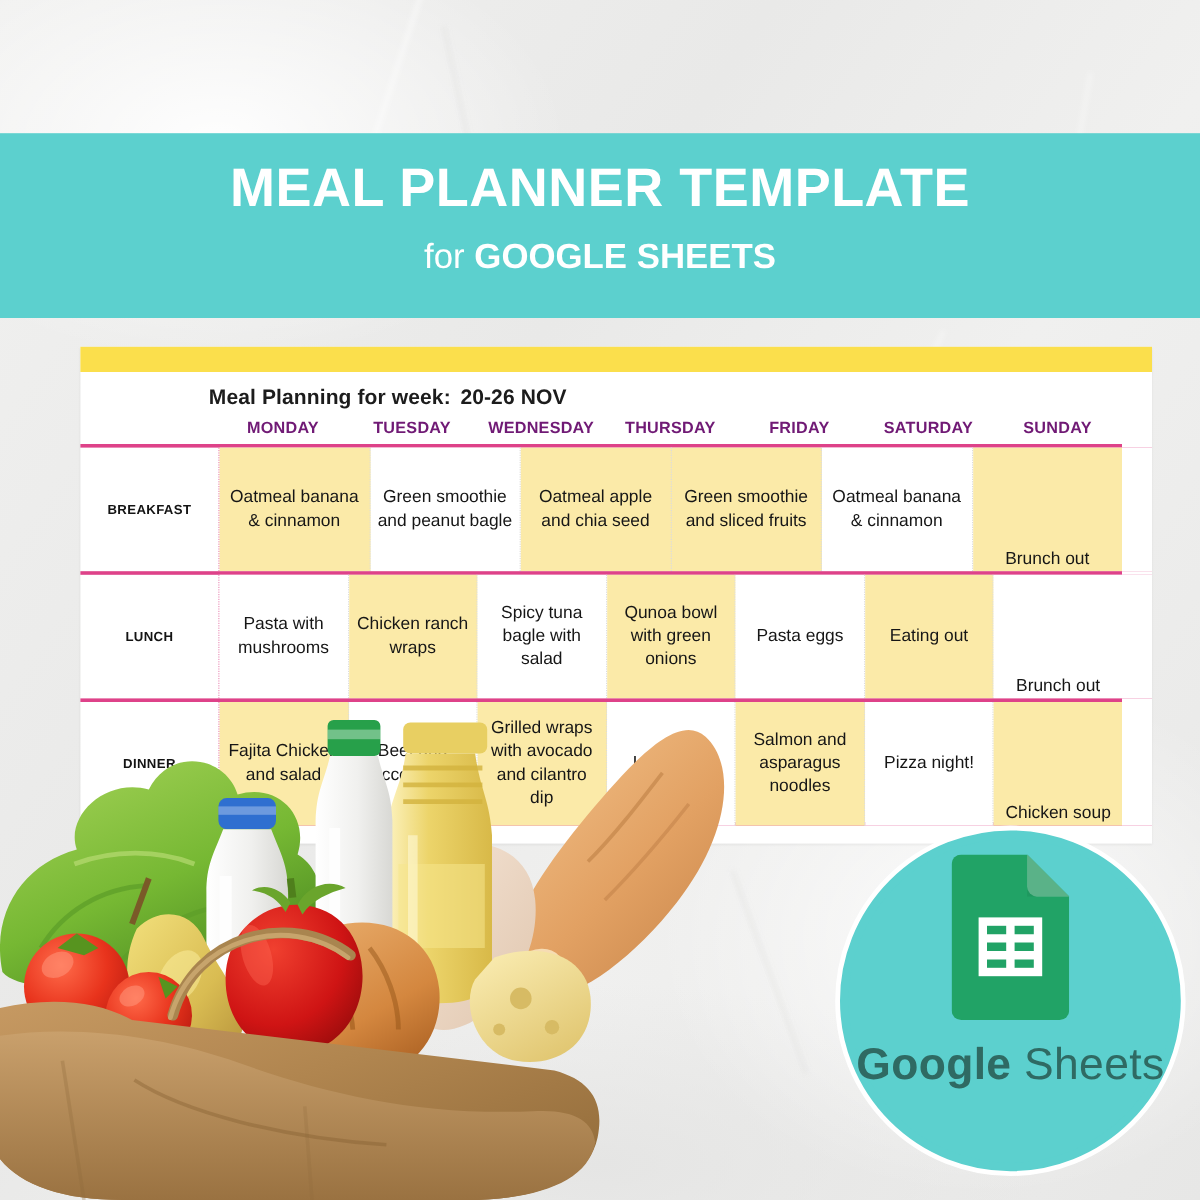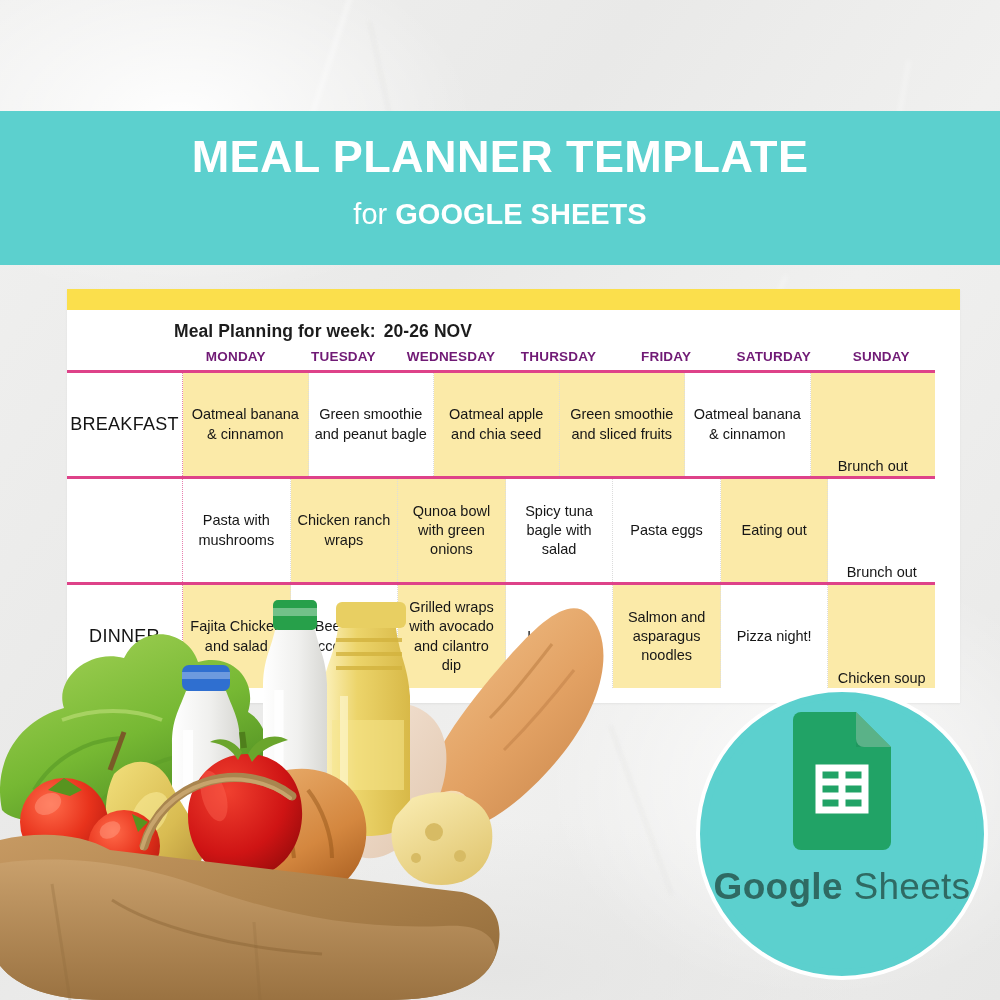--- a/index.html
+++ b/index.html
@@ -143,22 +143,22 @@
   }
   .rowlabel {
     position: absolute;
     left: 0;
     top: 0;
     width: 115px;
     height: 103px;
     display: flex;
     align-items: center;
     justify-content: center;
-    font-size: 18px;
-    font-weight: normal;
+    font-size: 11px;
+    font-weight: bold;
     color: #141414;
     letter-spacing: 0.3px;
     z-index: 3;
   }
   .cells {
     position: absolute;
     left: 115px;
     top: 0;
     width: 753px;
     height: 103px;
@@ -294,32 +294,33 @@
           <div class="cell w">
               <span>Oatmeal banana &amp; cinnamon</span>
             </div>
           <div class="cell y">
               <span>Brunch out</span>
             </div>
         </div>
       </div>
 
       <div class="meal-row">
+        <div class="rowlabel">LUNCH</div>
         <div class="cells">
           <div class="cell w">
               <span>Pasta with mushrooms</span>
             </div>
           <div class="cell y">
               <span>Chicken ranch wraps</span>
             </div>
+          <div class="cell w">
+              <span>Spicy tuna bagle with salad</span>
+            </div>
           <div class="cell y">
               <span>Qunoa bowl with green onions</span>
-            </div>
-          <div class="cell w">
-              <span>Spicy tuna bagle with salad</span>
             </div>
           <div class="cell w">
               <span>Pasta eggs</span>
             </div>
           <div class="cell y">
               <span>Eating out</span>
             </div>
           <div class="cell w">
               <span>Brunch out</span>
             </div>

